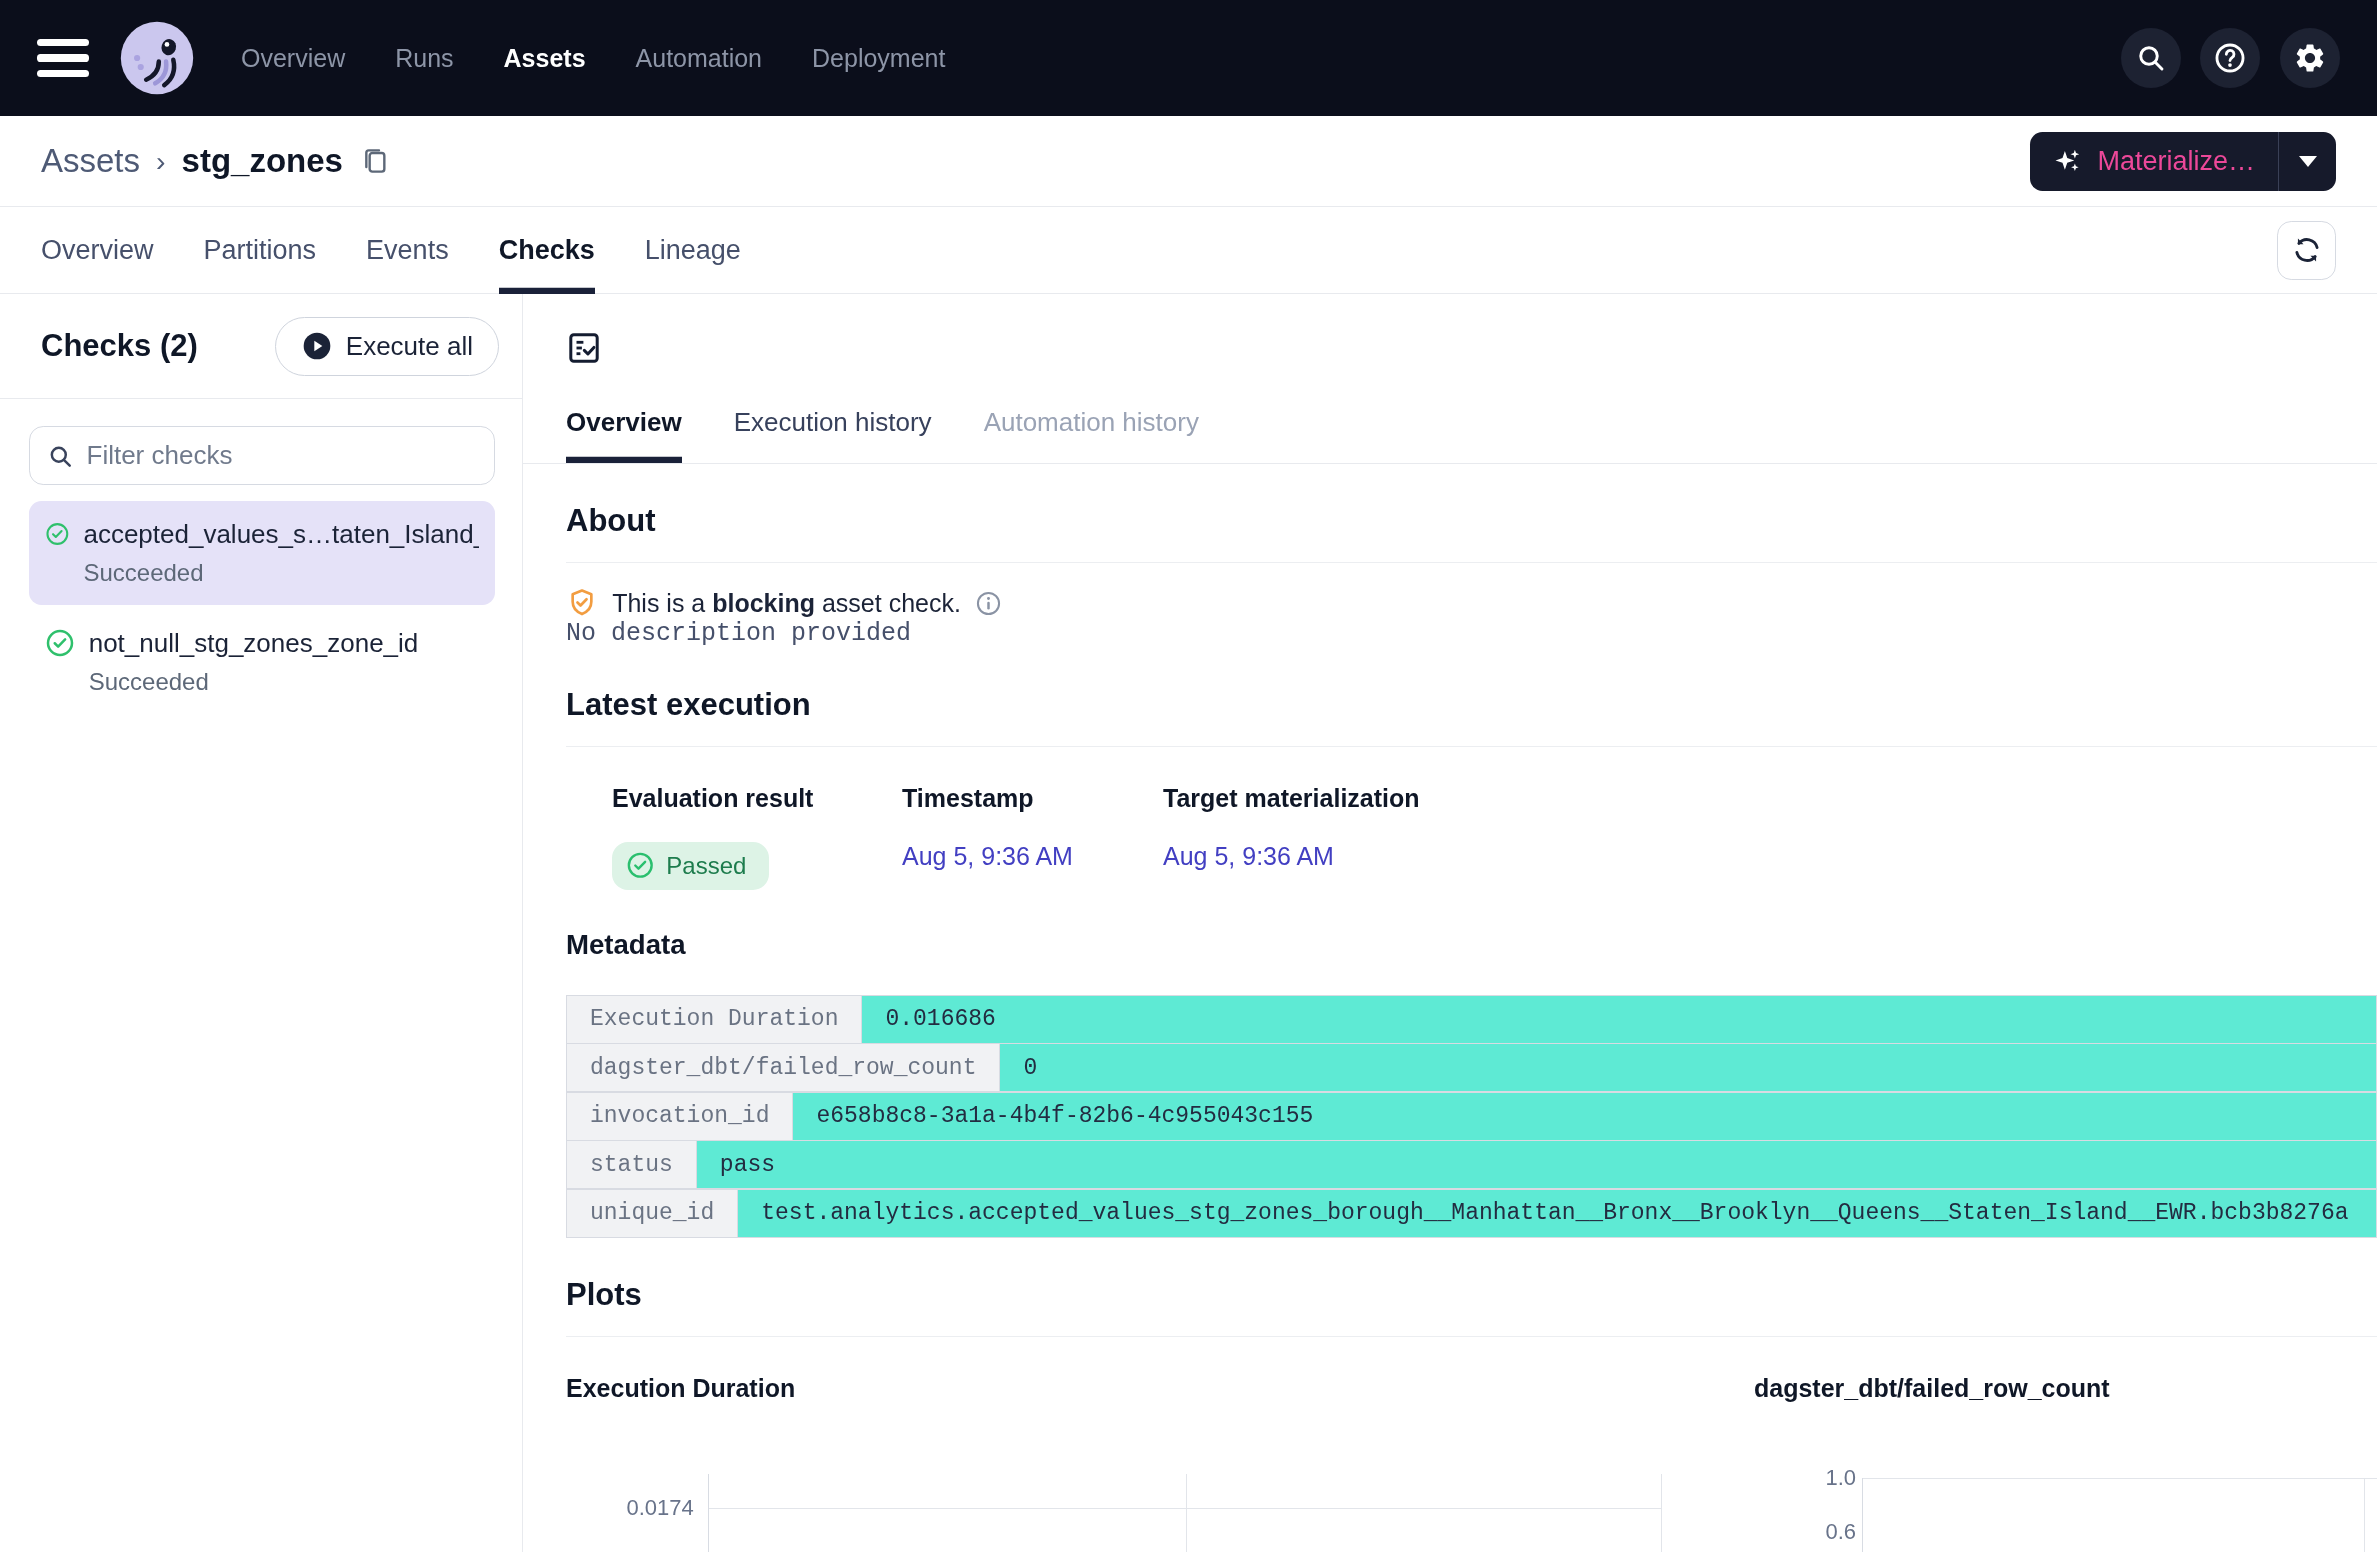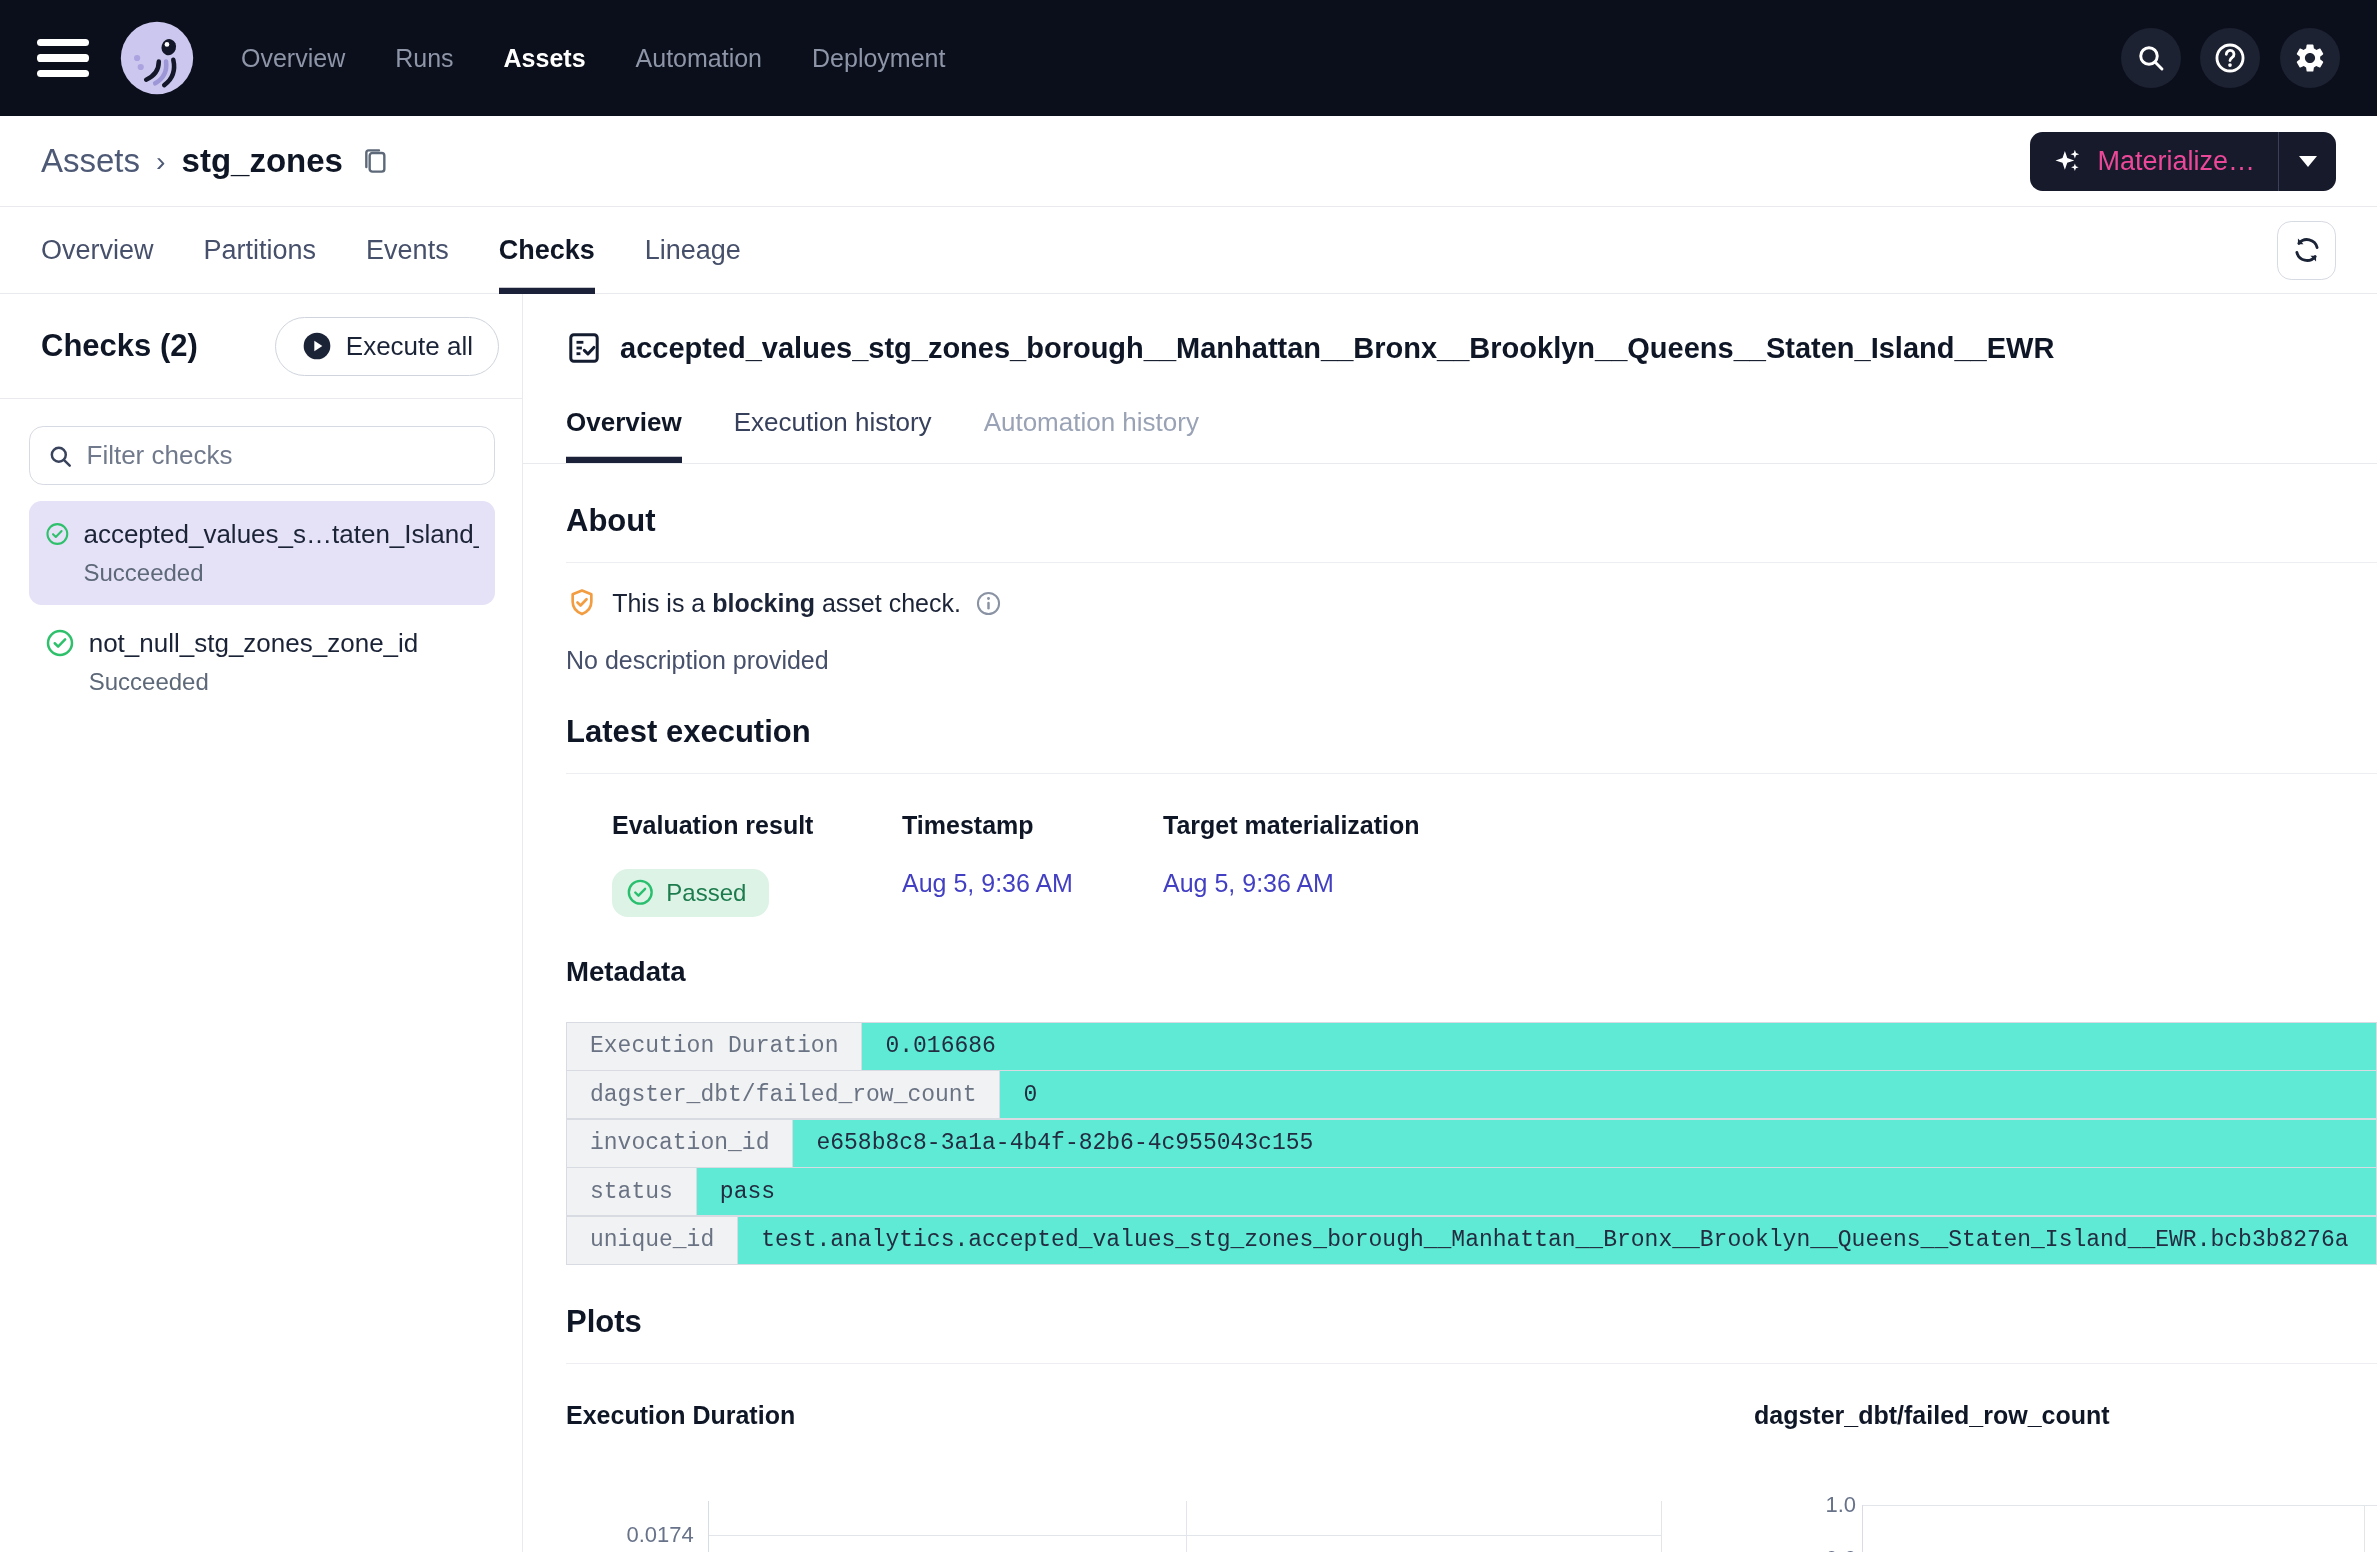--- a/index.html
+++ b/index.html
@@ -61,21 +61,21 @@
   .subtabs { margin-top:41px; margin-left:-43px; padding-left:43px; border-bottom:0.9px solid #e8eaee; display:flex; gap:52px; }
   .subtab { font-size:26px; color:#37415c; padding-bottom:25px; cursor:pointer; }
   .subtab.active { color:#0f1727; font-weight:700; box-shadow:inset 0 -6.2px 0 #1a2139; }
   .subtab.disabled { color:#9aa3b5; cursor:default; }
 
   .sectionhead { margin-top:39px; font-size:31px; font-weight:700; color:#0f1727; }
   .sectiondivider { margin-top:23px; border-top:0.9px solid #eceef1; }
 
   .blockingrow { margin-top:24px; display:flex; align-items:center; gap:14.2px; font-size:25px; color:#1b2337; }
   .blockingrow b { font-weight:700; }
-  .nodesc { margin-top:27px; font-size:25px; color:#46506b; }
+  .nodesc { font-size:25px; color:#46506b;font-family:Liberation Mono, monospace; }
 
   .execgrid { margin-top:37px; display:flex;margin-left:46px; }
   .execcol1 { width:290px; } .execcol2 { width:261px; }
   .exechdr { font-size:25px; font-weight:700; color:#0f1727; }
   .execval { margin-top:28.5px; }
   .badge-pass { display:inline-flex; align-items:center; gap:11.6px; background:#ddf3e6; border-radius:16px; padding:9.8px 23px 9.8px 14.2px; }
   .badge-pass span { font-size:24px; color:#1d7c4d; }
   .linkval { font-size:25px; color:#423fc2; cursor:pointer; }
 
   .metatable { margin-top:34px; }
@@ -236,21 +236,20 @@
   <div class="main">
 
     <div class="checktitle-row">
       <svg width="36" height="36" viewBox="0 0 24 24">
         <rect x="3.2" y="3.2" width="17.6" height="17.6" rx="2" fill="none" stroke="#141c30" stroke-width="2"></rect>
         <line x1="7" y1="8.2" x2="11.6" y2="8.2" stroke="#141c30" stroke-width="1.9"></line>
         <line x1="7" y1="12" x2="10.6" y2="12" stroke="#141c30" stroke-width="1.9"></line>
         <line x1="7" y1="15.8" x2="9.6" y2="15.8" stroke="#141c30" stroke-width="1.9"></line>
         <path d="M12.2 13.6l2.4 2.4 4-4.4" fill="none" stroke="#141c30" stroke-width="2" stroke-linecap="round" stroke-linejoin="round"></path>
       </svg>
-      <span class="checktitle">accepted_values_stg_zones_borough__Manhattan__Bronx__Brooklyn__Queens__Staten_Island__EWR</span>
     </div>
 
     <div class="subtabs">
       <span class="subtab active">Overview</span>
       <span class="subtab">Execution history</span>
       <span class="subtab disabled">Automation history</span>
     </div>
 
     <div class="sectionhead">About</div>
     <div class="sectiondivider"></div>

